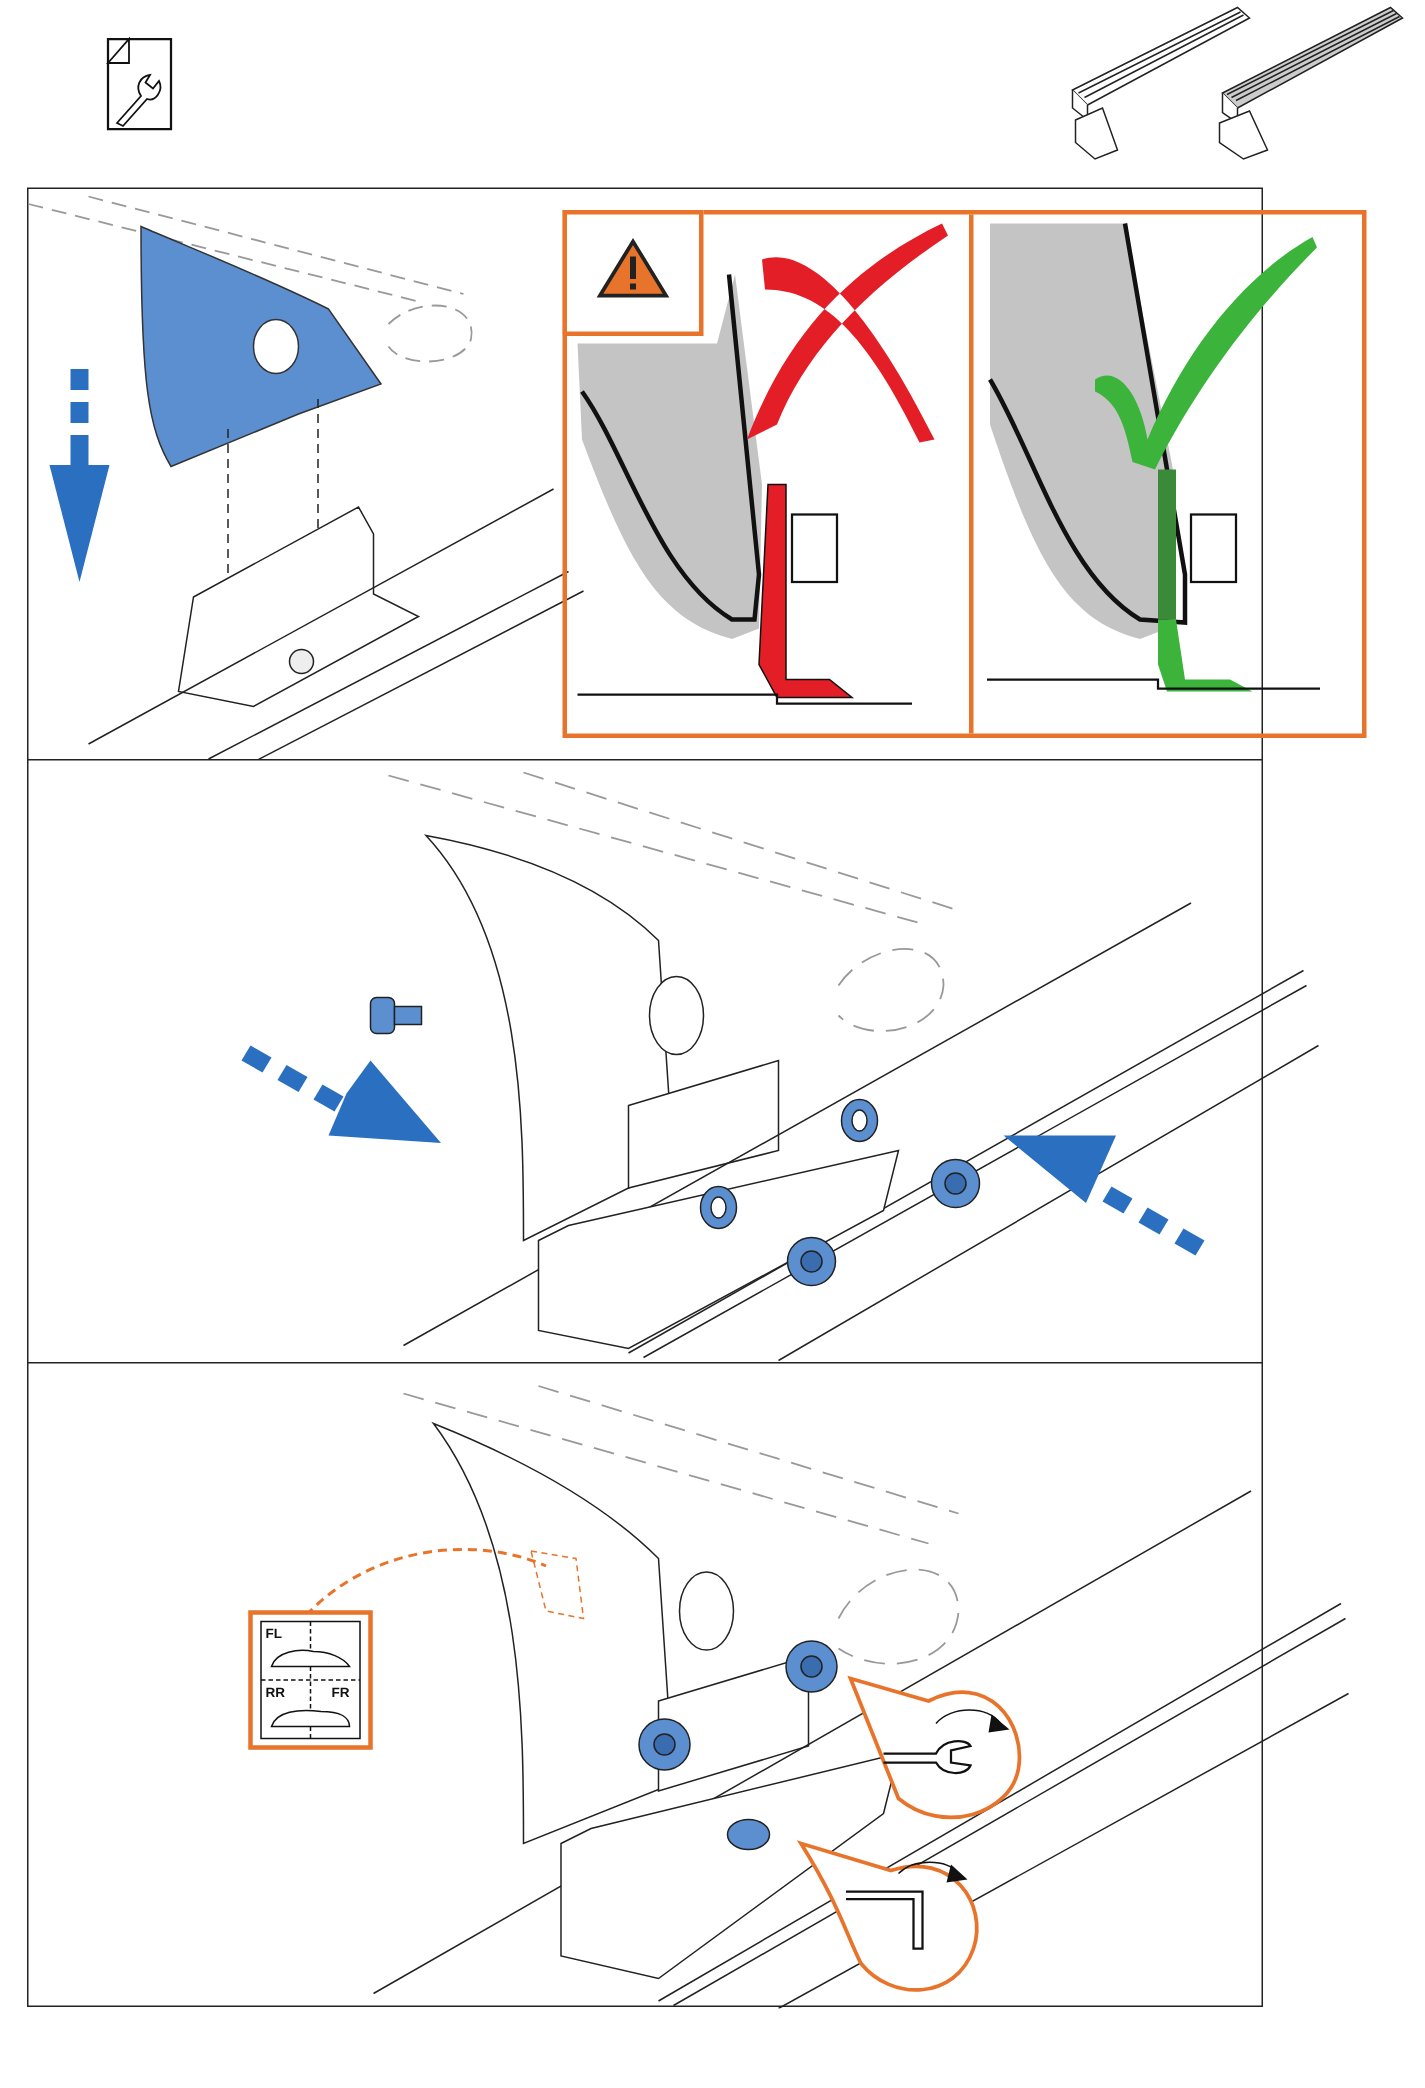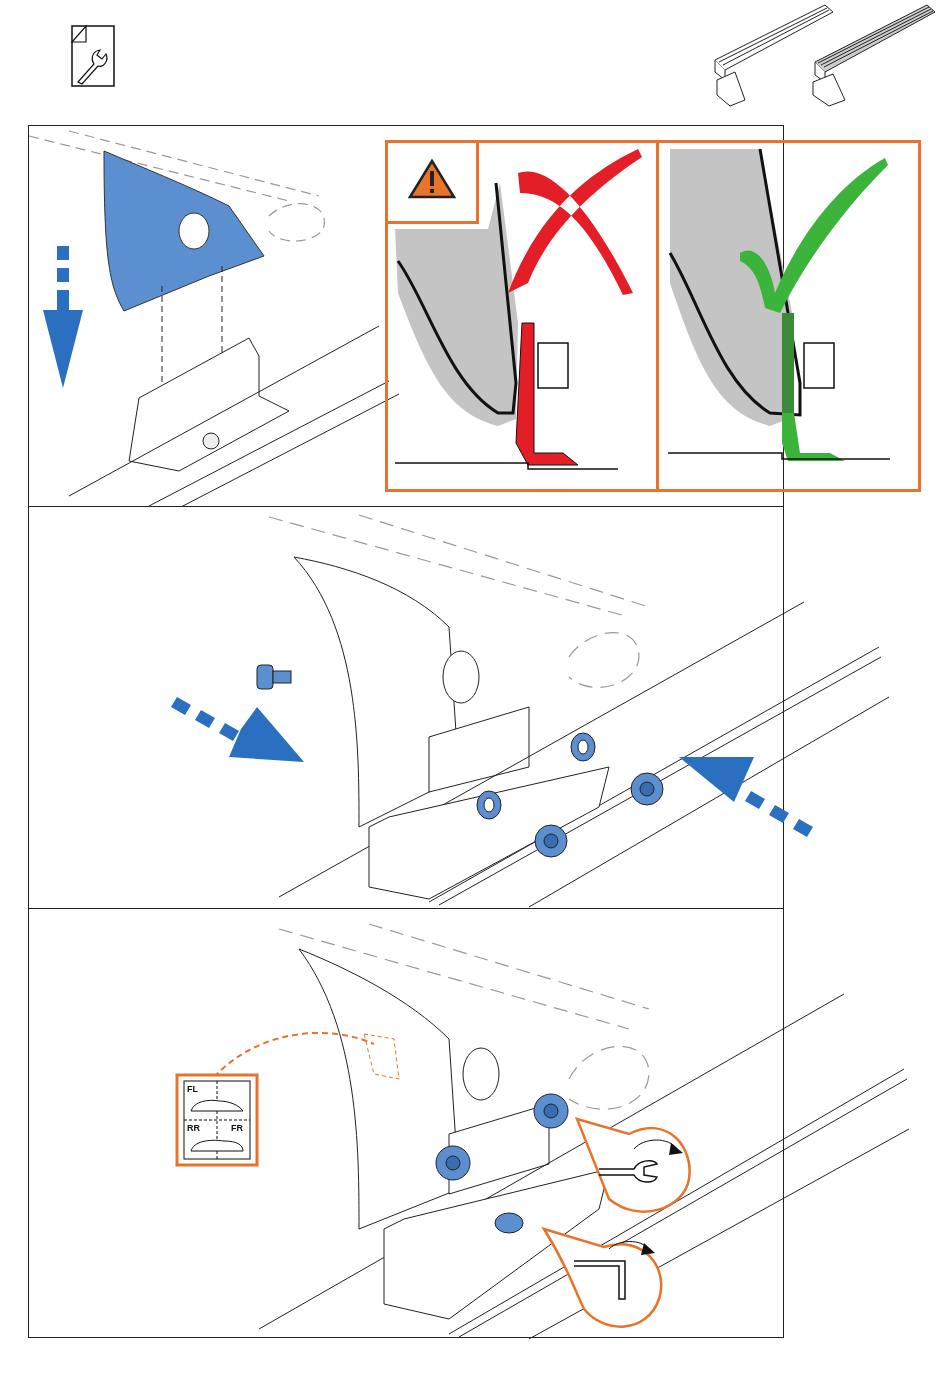--- a/index.html
+++ b/index.html
@@ -1,18 +1,18 @@
 <!DOCTYPE html>
 <html><head>
 <meta charset="utf-8">
 <style>
   html,body{margin:0;padding:0;background:#fff;}
   body{width:950px;height:1392px;position:relative;font-family:"Liberation Sans",sans-serif;overflow:hidden;}
   .abs{position:absolute;}
-  .panel{position:absolute;left:28px;width:756px;border:1px solid #222;box-sizing:border-box;background:#fff;}
+  .panel{position:absolute;left:18px;width:824px;border:1px solid #222;box-sizing:border-box;background:#fff;}
   svg{position:absolute;left:0;top:0;}
   .lbl{font-family:"Liberation Sans",sans-serif;font-weight:bold;font-size:9px;fill:#111;}
 </style>
 </head>
 <body>
 
 <div class="abs" style="left:0;top:0;width:950px;height:125px;">
   <svg width="60" height="100" style="left:60px;top:18px;">
     <path d="M12 8 H54 V68 H12 V24 Z" fill="#fff" stroke="#111" stroke-width="1.5"></path>
     <path d="M12 24 L26 8 L26 24 Z" fill="#fff" stroke="#111" stroke-width="1.2"></path>

